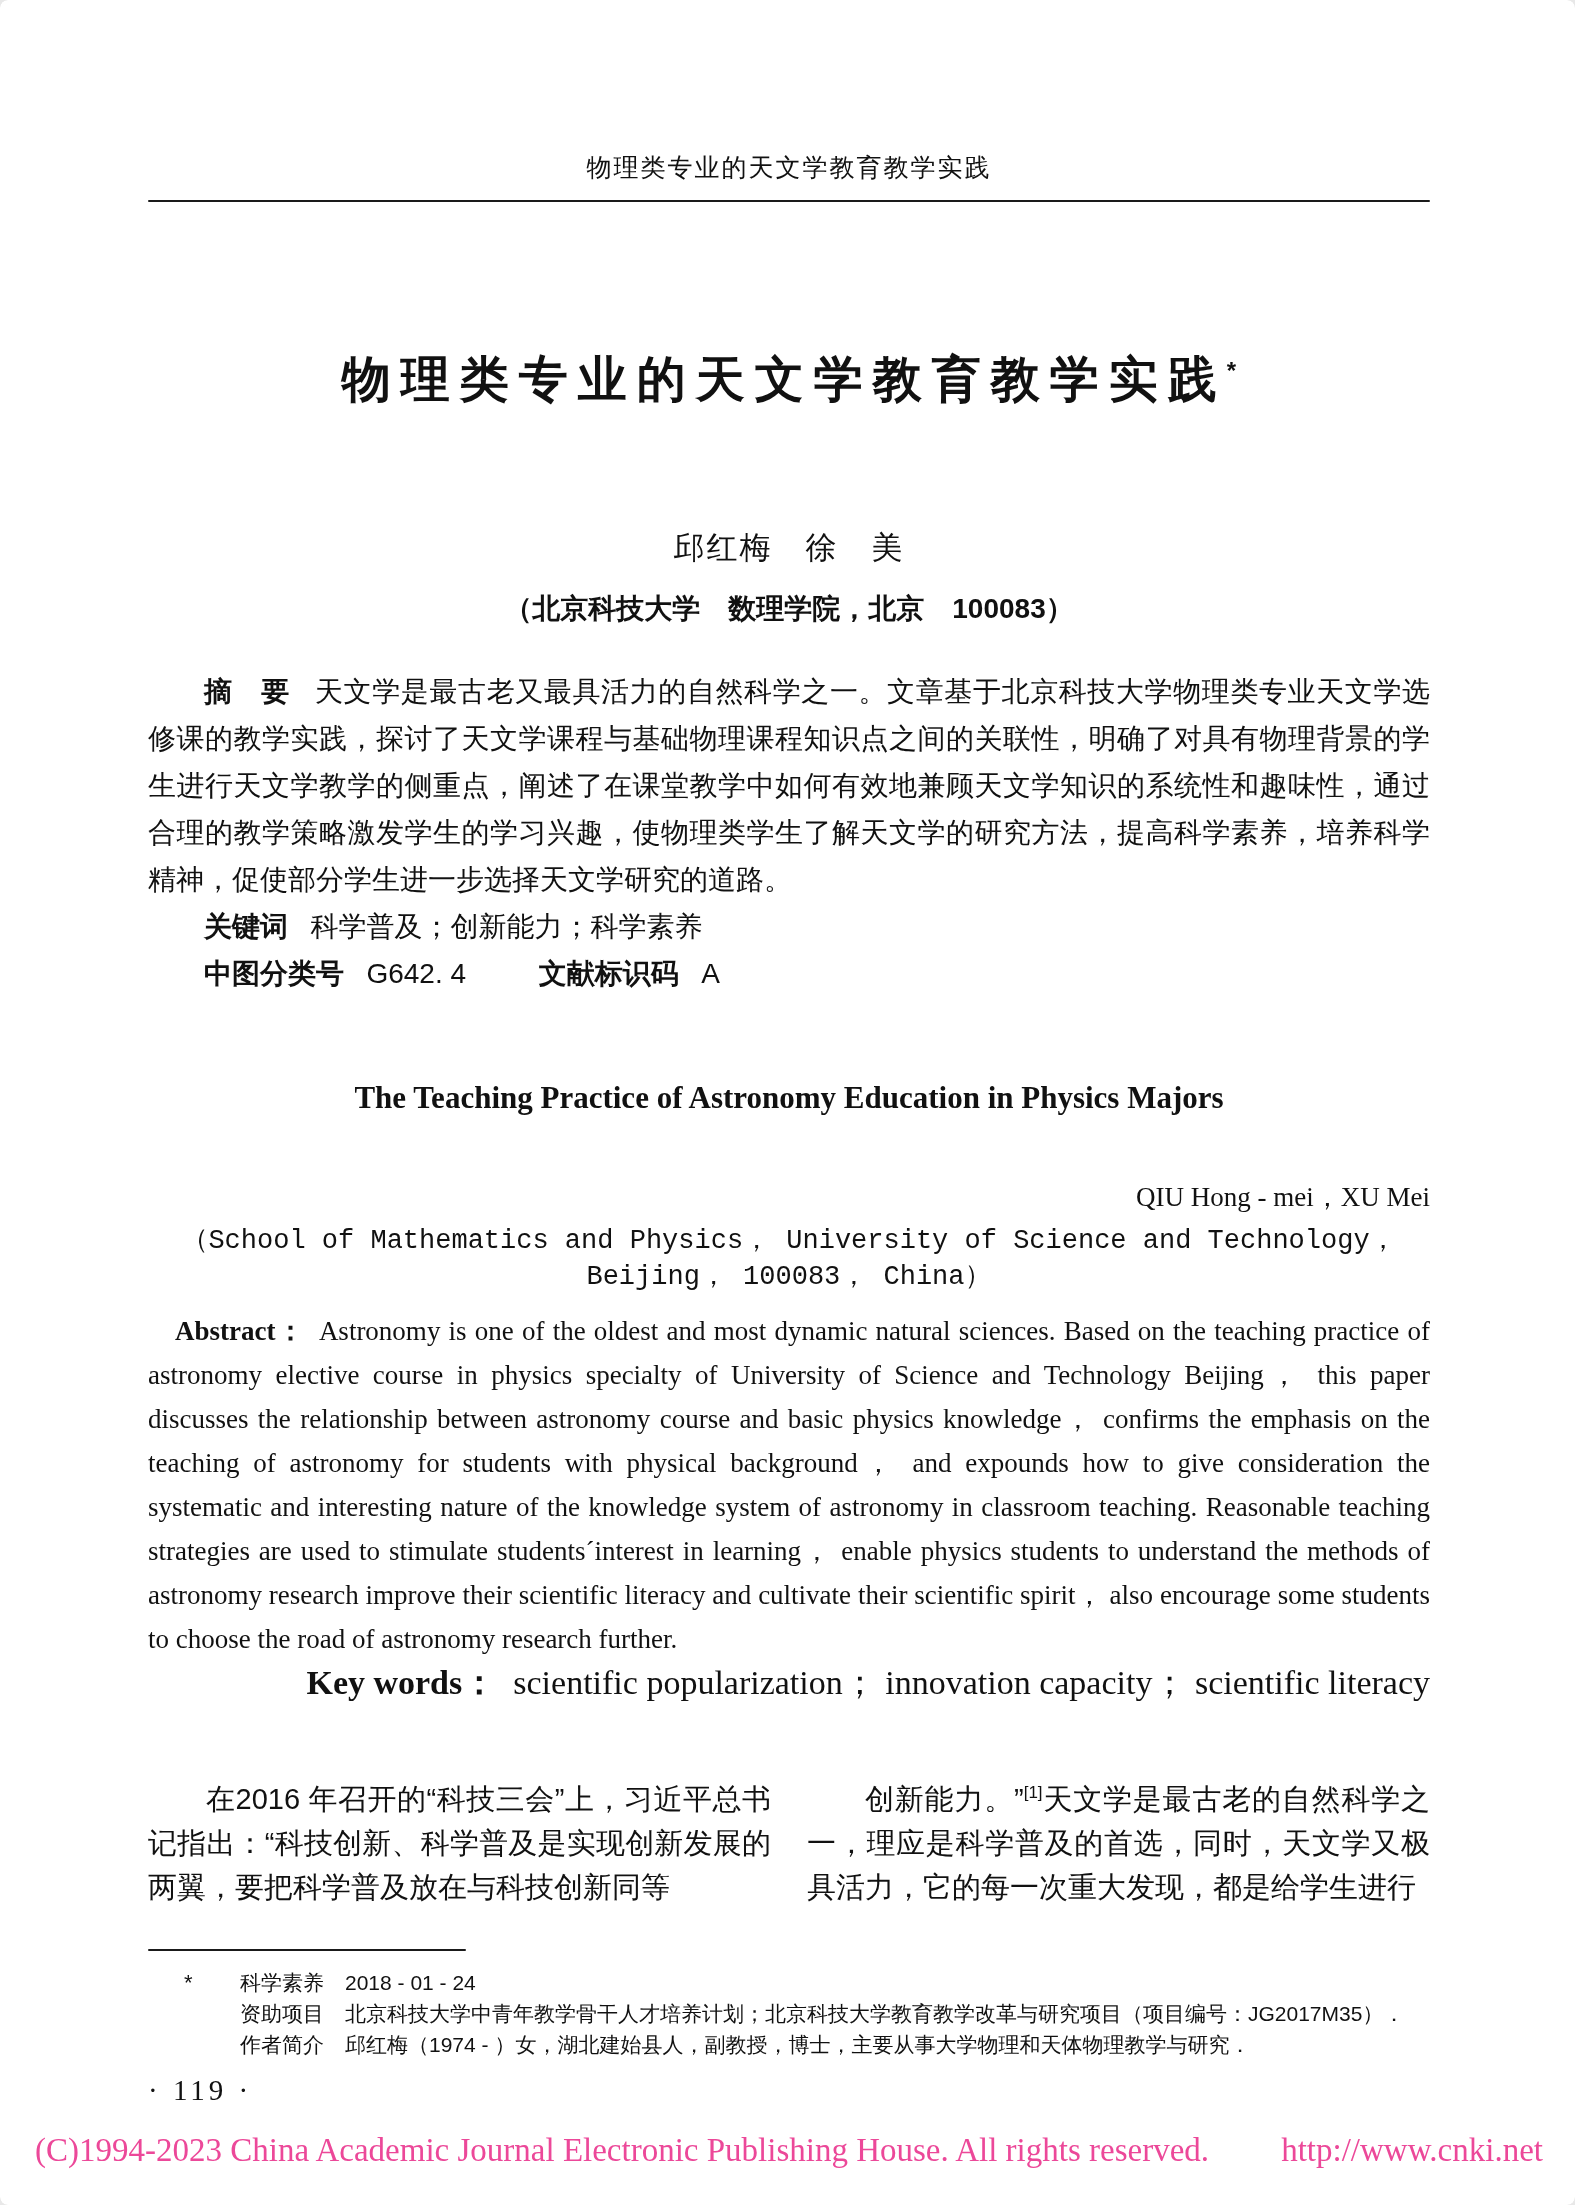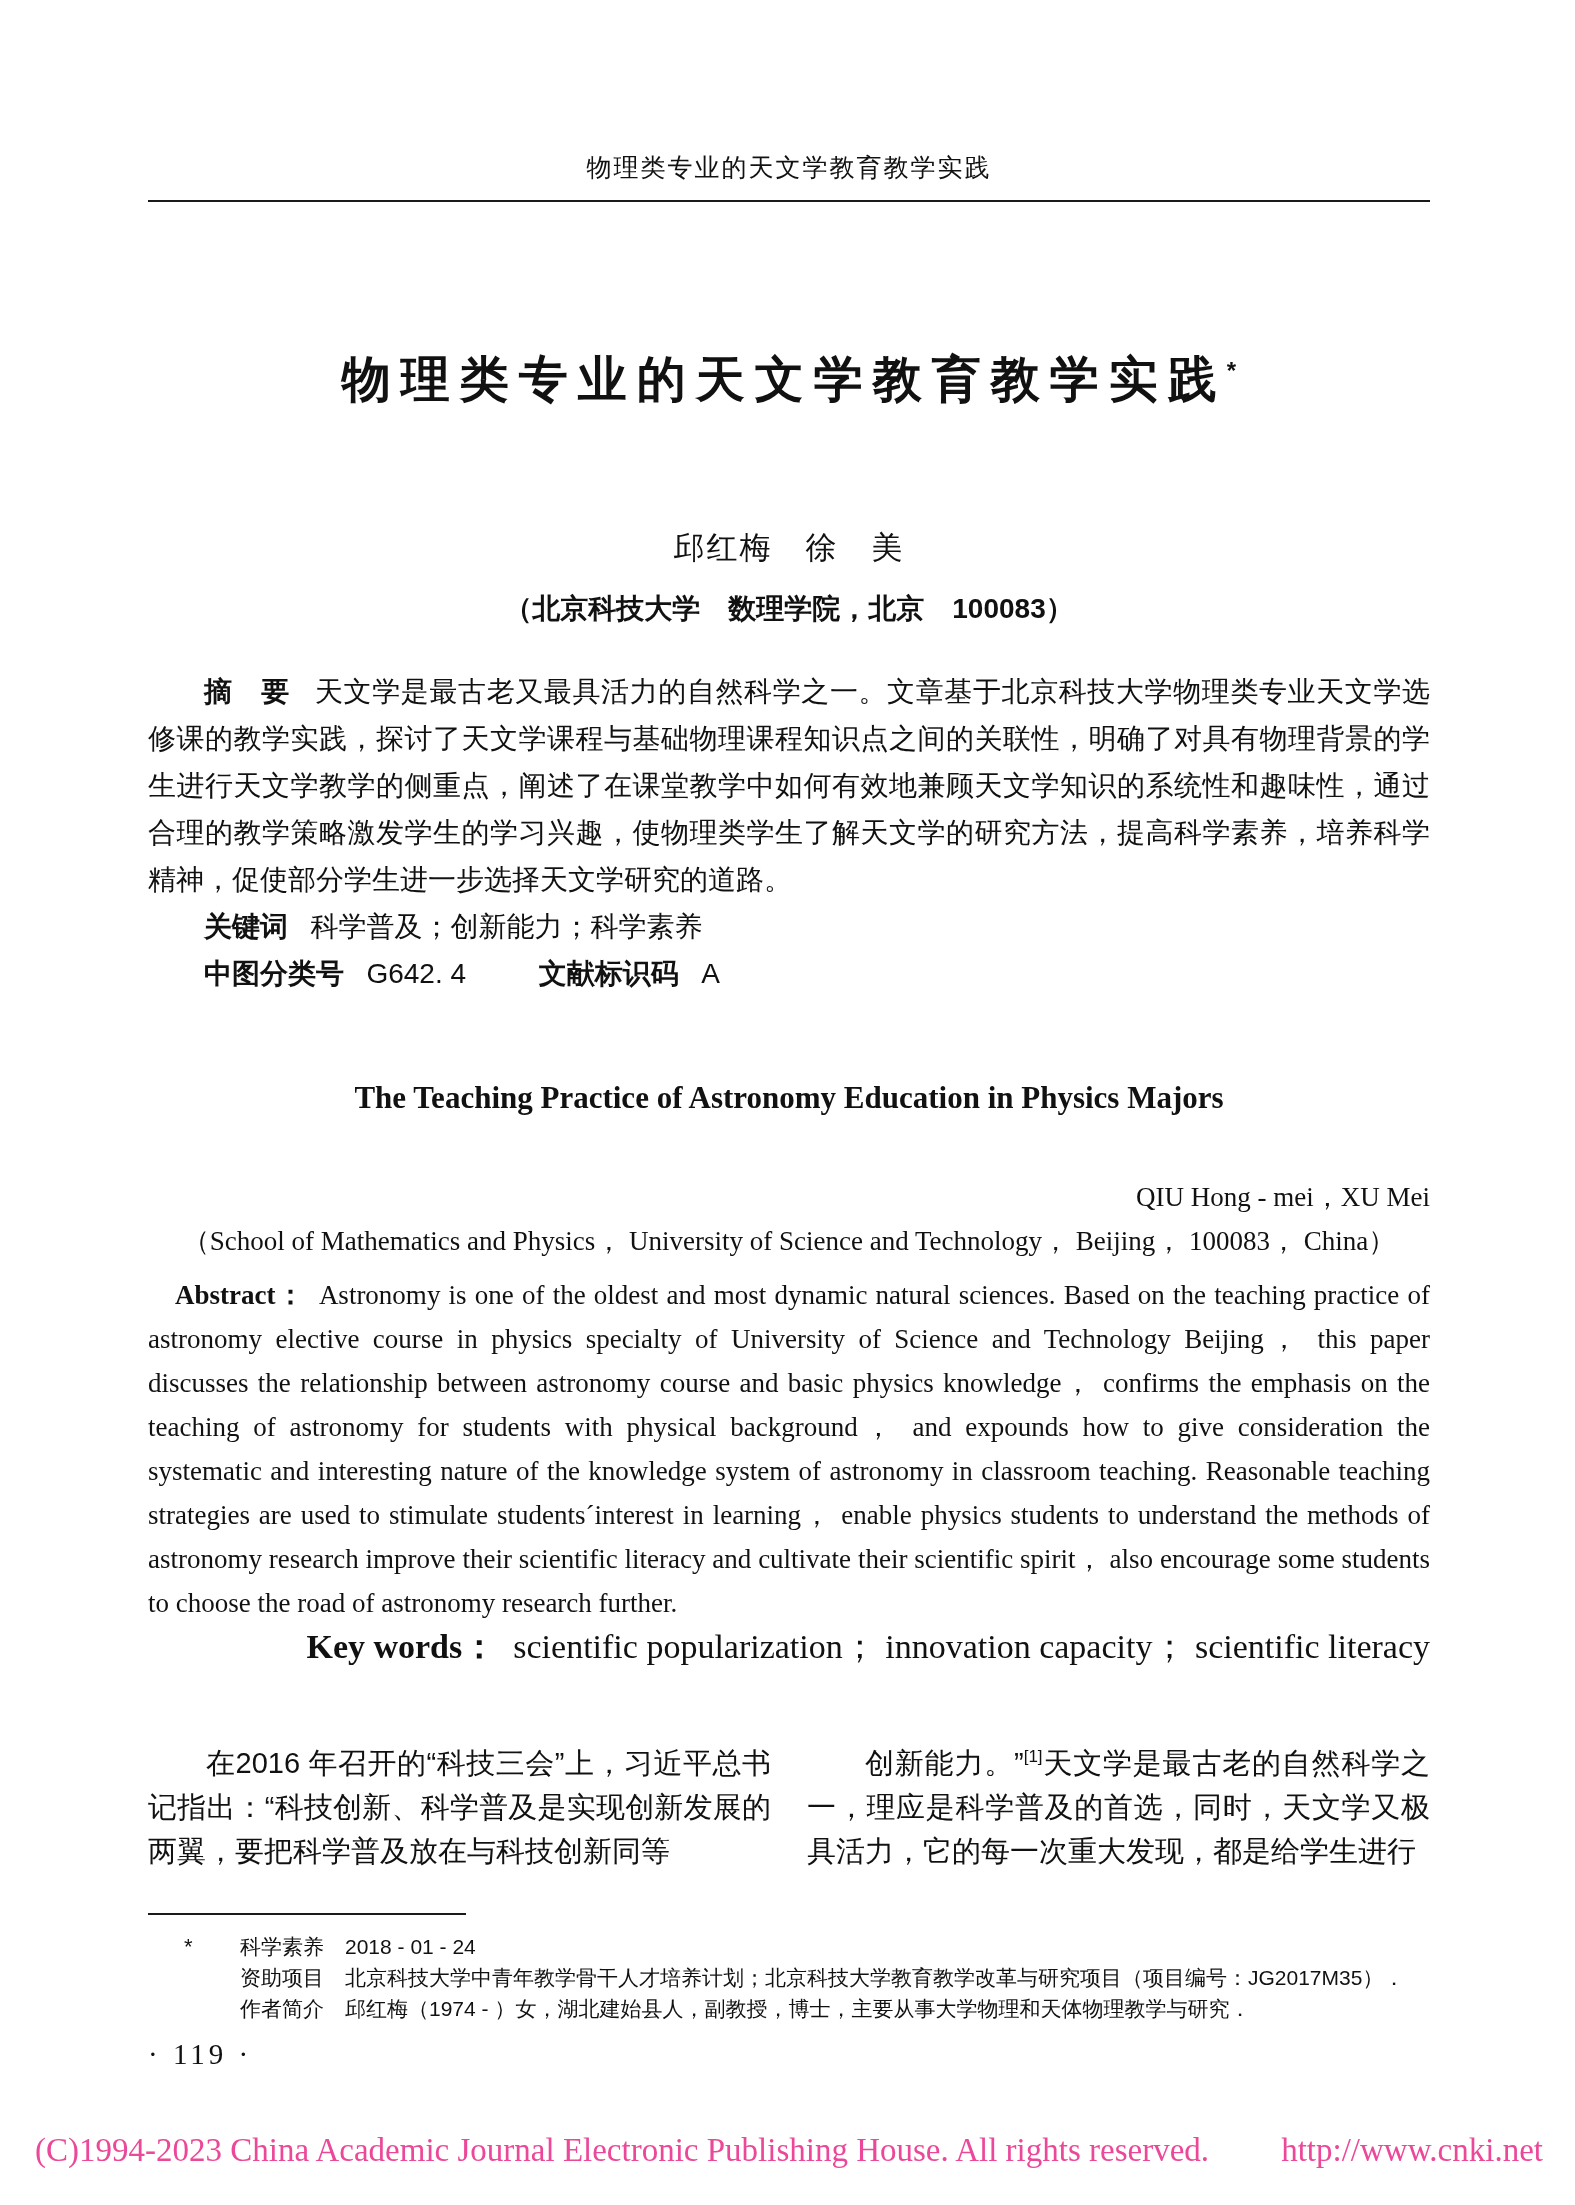--- a/index.html
+++ b/index.html
@@ -1,15 +1,15 @@
 <!DOCTYPE html>
 <html><head>
 <meta charset="utf-8">
 <style>
-  * { margin: 0; padding: 0; box-sizing: border-box; }
+  * { margin: 0; padding: 0; box-sizing: border-box; border-radius: 8px; }
   html, body { background: #e8e8e8; }
   .page {
     position: relative;
     width: 1575px;
     height: 2205px;
     margin: 0 auto;
     background: #ffffff;
     color: #111;
     font-family: "Liberation Sans", "DejaVu Sans", sans-serif;
     padding: 150px 145px 0 148px;
@@ -79,20 +79,21 @@
     margin-top: 60px;
     text-align: right;
     font-size: 27px;
     line-height: 36px;
   }
   .en-affiliation {
     margin-top: 8px;
     text-align: center;
     font-size: 27px;
     line-height: 36px;
+    font-family: Liberation Mono, monospace;
   }
   .en-abstract {
     margin-top: 14px;
     font-size: 27px;
     line-height: 44px;
     text-align: justify;
     text-indent: 27px;
   }
   .en-keywords {
     font-size: 34px;

